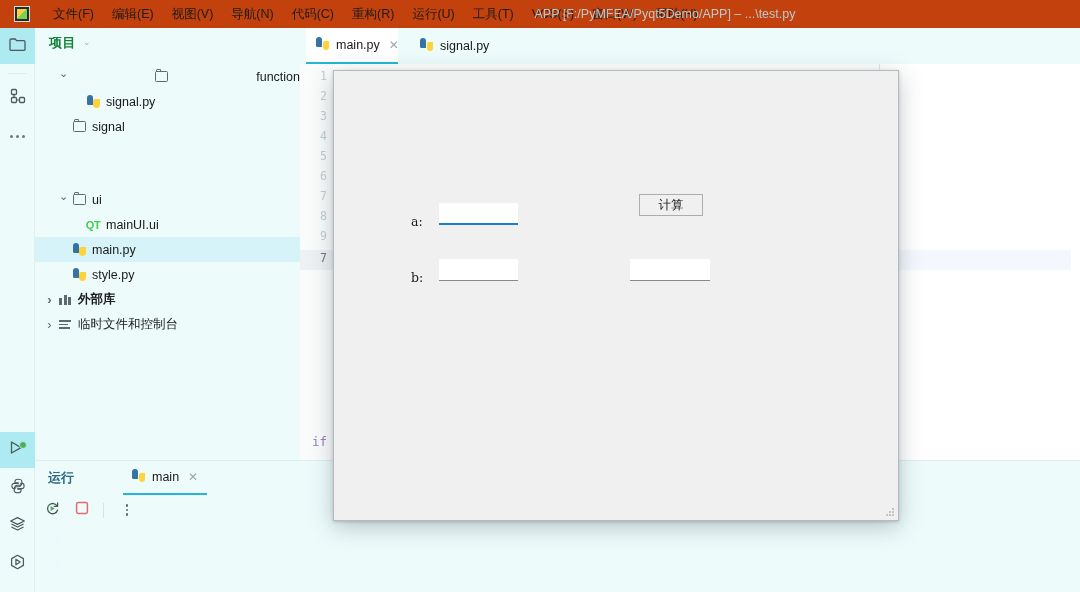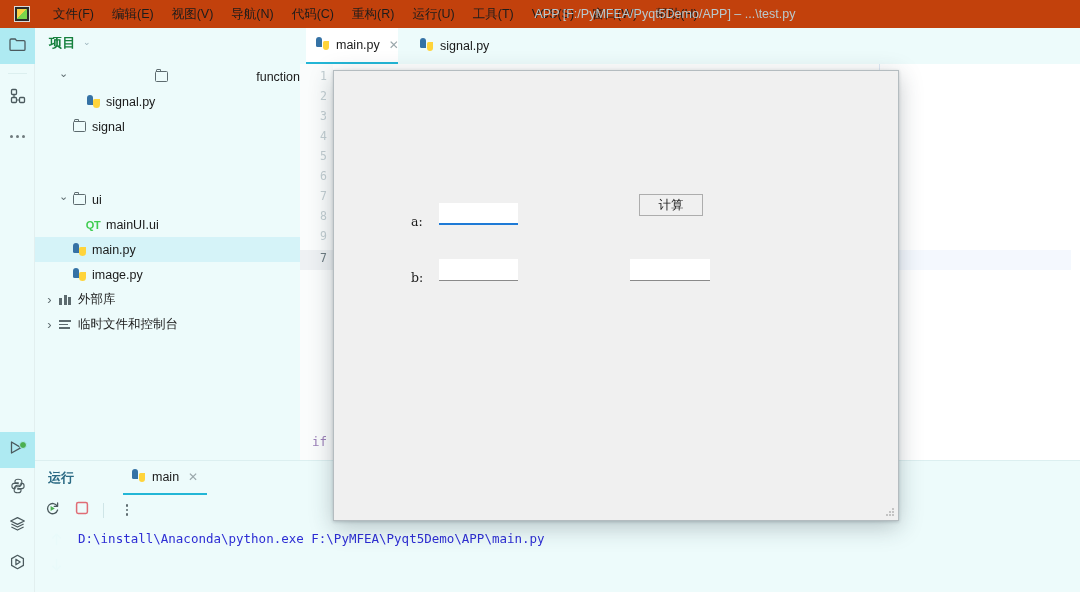--- a/index.html
+++ b/index.html
@@ -270,24 +270,24 @@
         <span class="lbl">main.py</span>
       </div>
 
       <div class="node" style="padding-left:35px;">
         <span class="ico">
             <span class="pyico">
               <span class="b"></span>
               <span class="y"></span>
             </span>
           </span>
-        <span class="lbl">image.py</span>
-      </div>
-
-      <div class="node" style="padding-left:8px;">
+        <span class="lbl">style.py</span>
+      </div>
+
+      <div class="node" style="padding-left:8px;font-weight:bold;">
         <span class="arrow closed"></span>
         <span class="ico">
           <span class="libico">
               <i style="left:0;height:7px;"></i>
               <i style="left:4.5px;height:10px;"></i>
               <i style="left:9px;height:8px;"></i>
             </span>
         </span>
         <span class="lbl">外部库</span>
       </div>
@@ -388,21 +388,20 @@
           </span>
         </div>
         <div class="a">
           <span>
             <svg width="13" height="14" viewBox="0 0 13 14">
                 <path d="M6.5 1.5v10.2M2.6 8 6.5 11.9 10.4 8" fill="none" stroke="#e9fafa" stroke-width="1.5" stroke-linecap="round" stroke-linejoin="round"></path>
               </svg>
           </span>
         </div>
       </div>
-      <div class="console-text">D:\install\Anaconda\python.exe F:\PyMFEA\Pyqt5Demo\APP\main.py</div>
     </div>
   </div>
 
   <div class="dialog">
 
     <div class="dlg-body">
       <div class="f-label" style="left:77px;top:116px;">a:</div>
       <input class="f-input focus" style="left: 105px; top: 105px; width: 79px; height: 22px;" value="">
 
       <div class="f-label" style="left:77px;top:172px;">b:</div>

